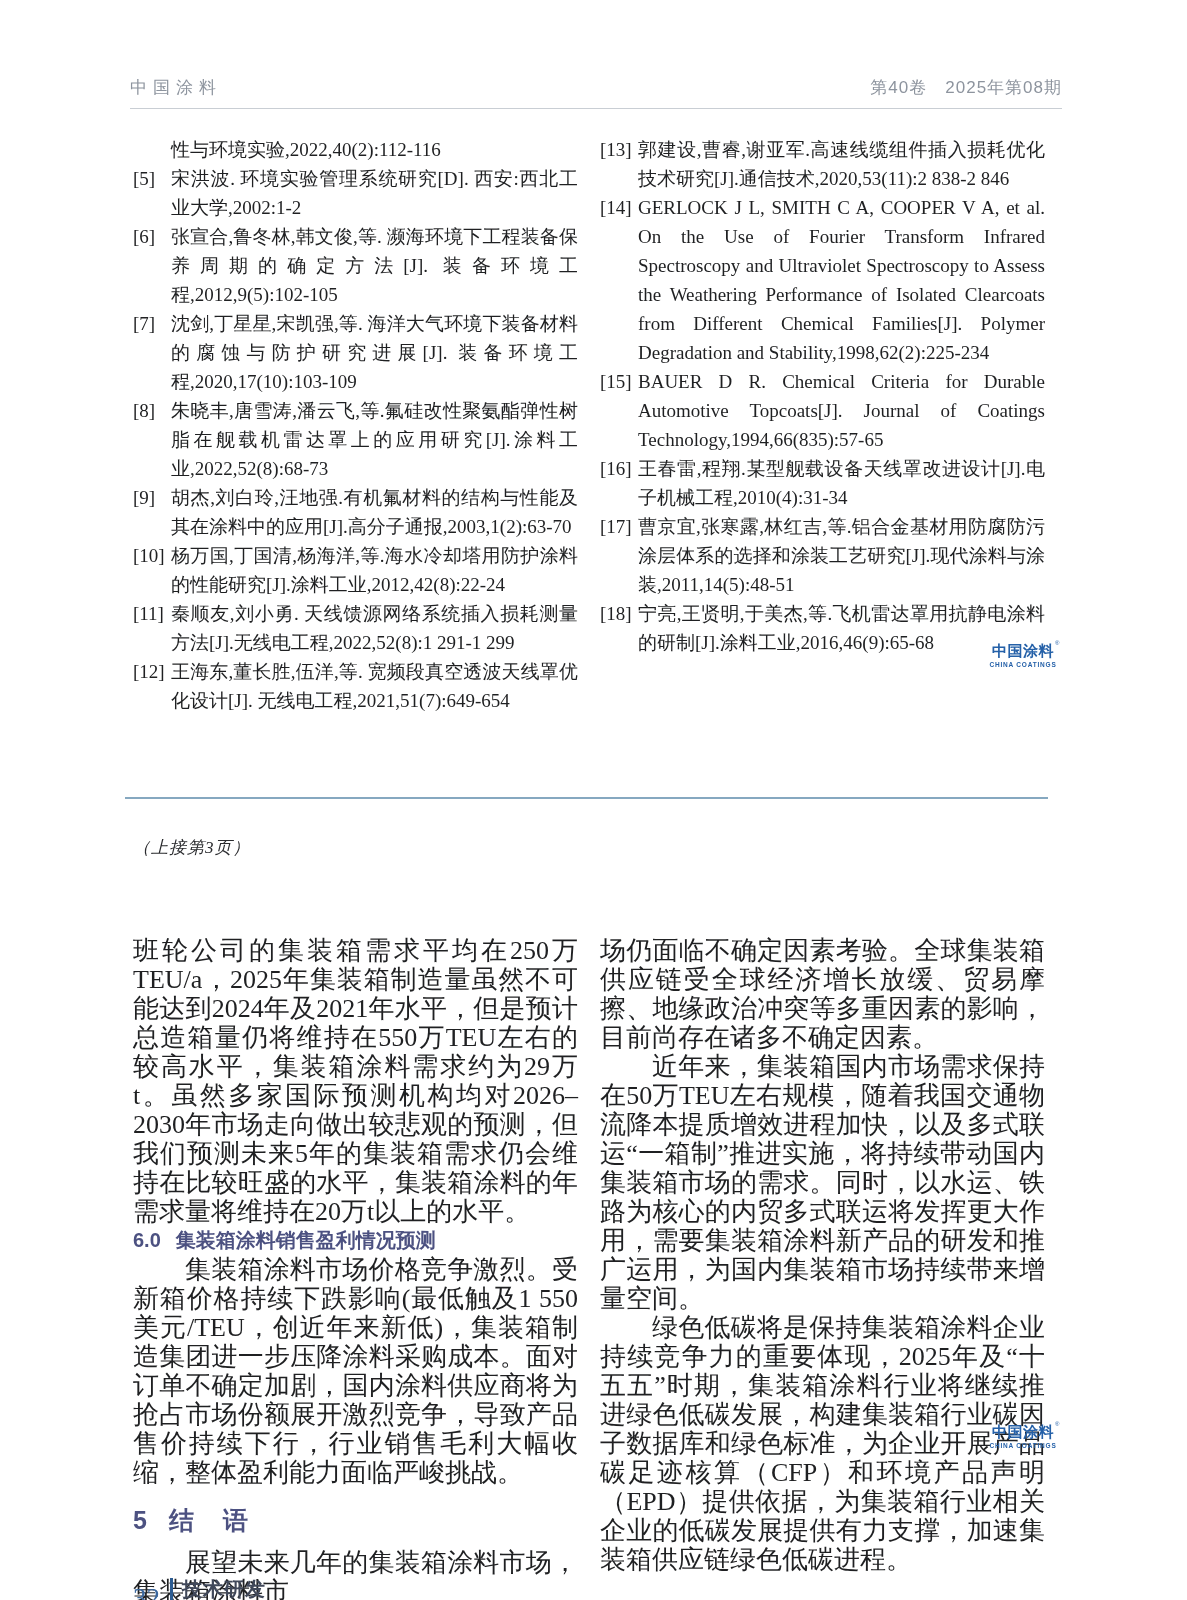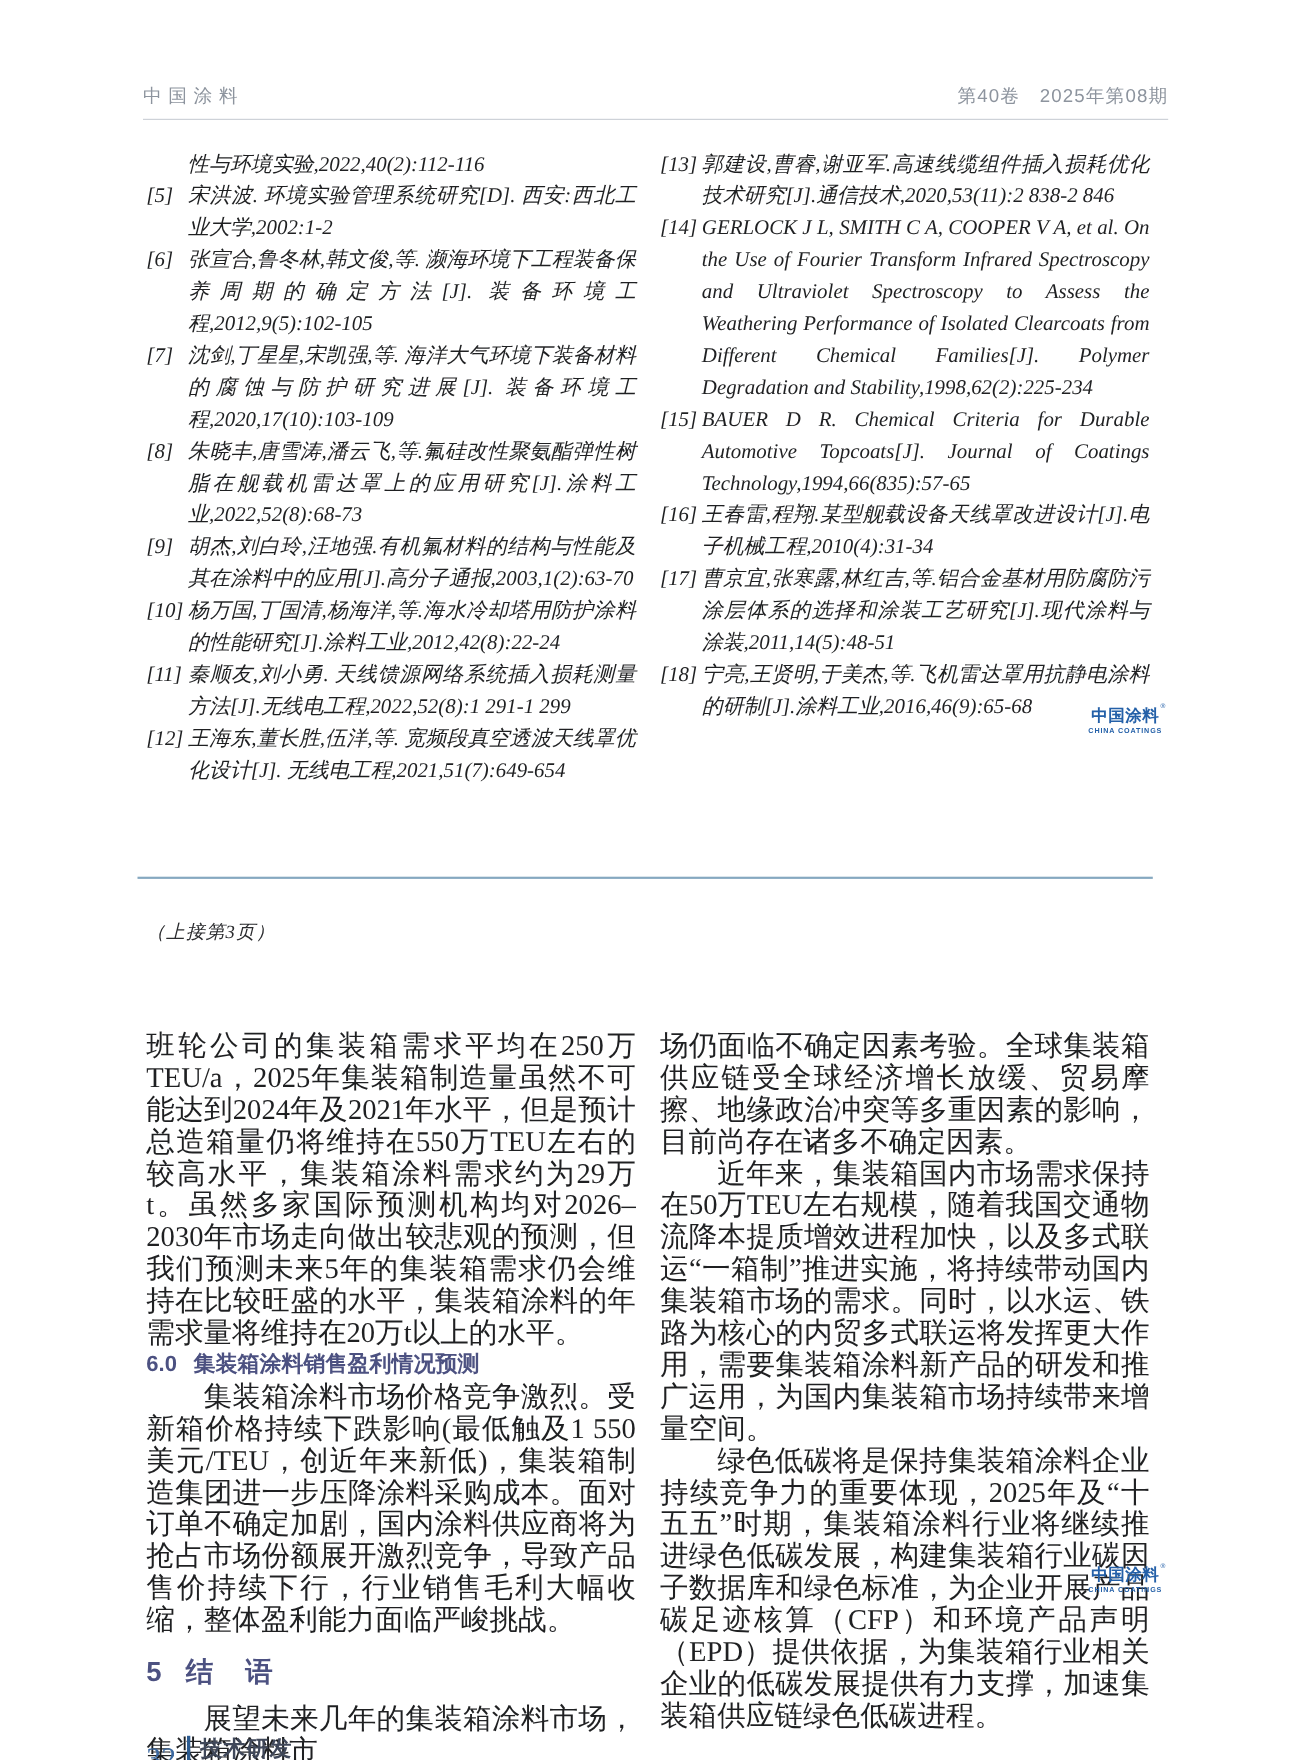--- a/index.html
+++ b/index.html
@@ -19,21 +19,21 @@
     font-family:"Liberation Sans","DejaVu Sans",sans-serif;
   }
   .runhead .journal { letter-spacing:6px; }
   .runhead .vol { letter-spacing:1px; }
   .runhead .vol .issue { margin-left:18px; }
   
   .refs {
     position:absolute; top:135px; left:133px; width:912px;
     display:flex; gap:22px;
   }
-  .ref-col { width:445px;font-style:italic; }
+  .ref-col { width:445px; }
   .ref {
     position:relative; padding-left:38px;
     font-size:19px; line-height:29px;
     text-align:justify; text-justify:inter-ideograph;
   }
   .ref-num { position:absolute; left:0; top:0; }
   
   .divider {
     position:absolute; top:797px; left:125px; width:923px; height:2px;
     background:#86a8c0;

